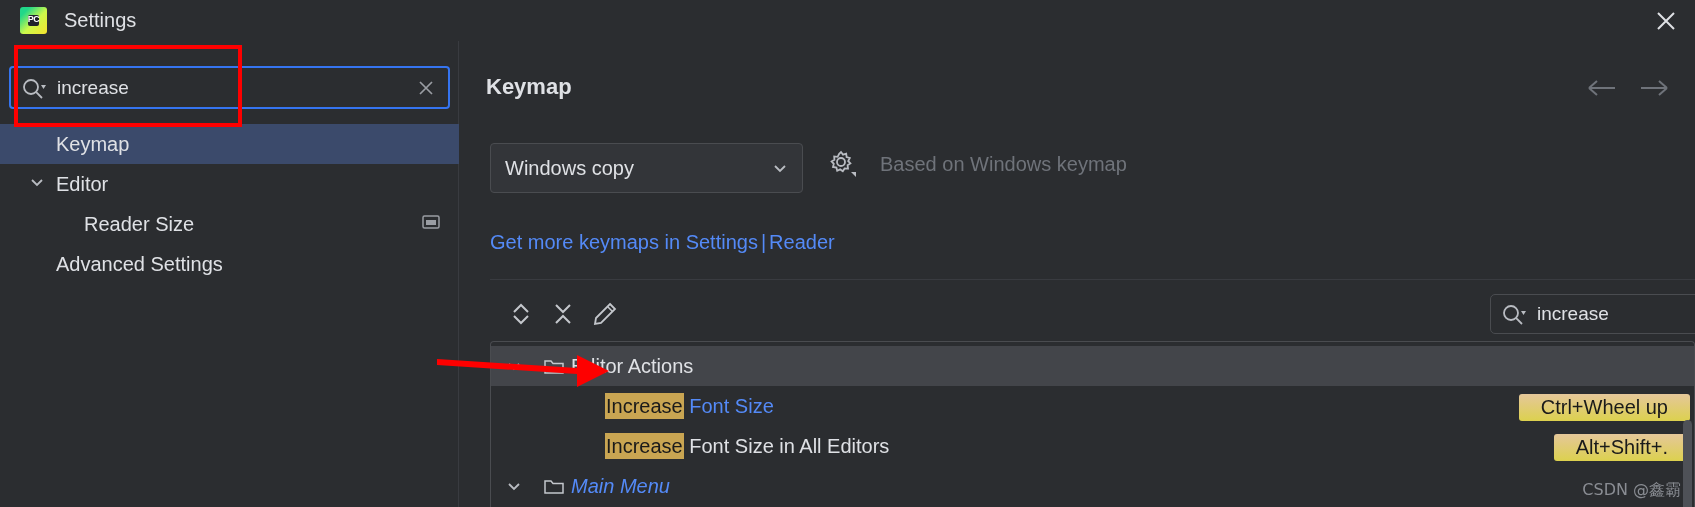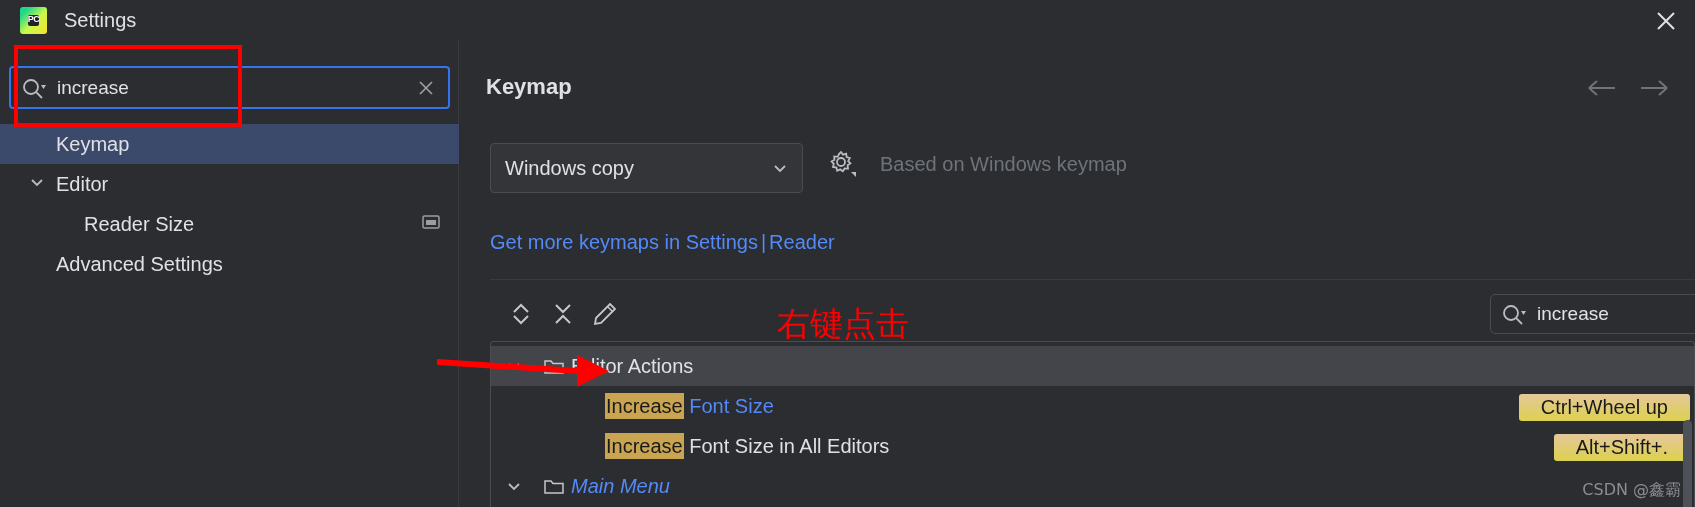--- a/index.html
+++ b/index.html
@@ -453,21 +453,20 @@
 
       <div class="shortcut sc-1">Ctrl+Wheel up</div>
       <div class="shortcut sc-2">Alt+Shift+.</div>
 
       <div class="scrollbar-v"></div>
     </div>
   </div>
 
   <div class="anno-box"></div>
 
-  <div class="anno-cn">右键点击</div>
 
   <div class="anno-arrow">
     <svg width="180" height="50" viewBox="0 0 180 50">
       <path d="M0 14 L140 23 L140 10 L172 26 L140 42 L140 29 L0 20 Z" fill="#fe0000"></path>
     </svg>
   </div>
 
   <div class="watermark">CSDN @鑫霸</div>
 </div>
 

